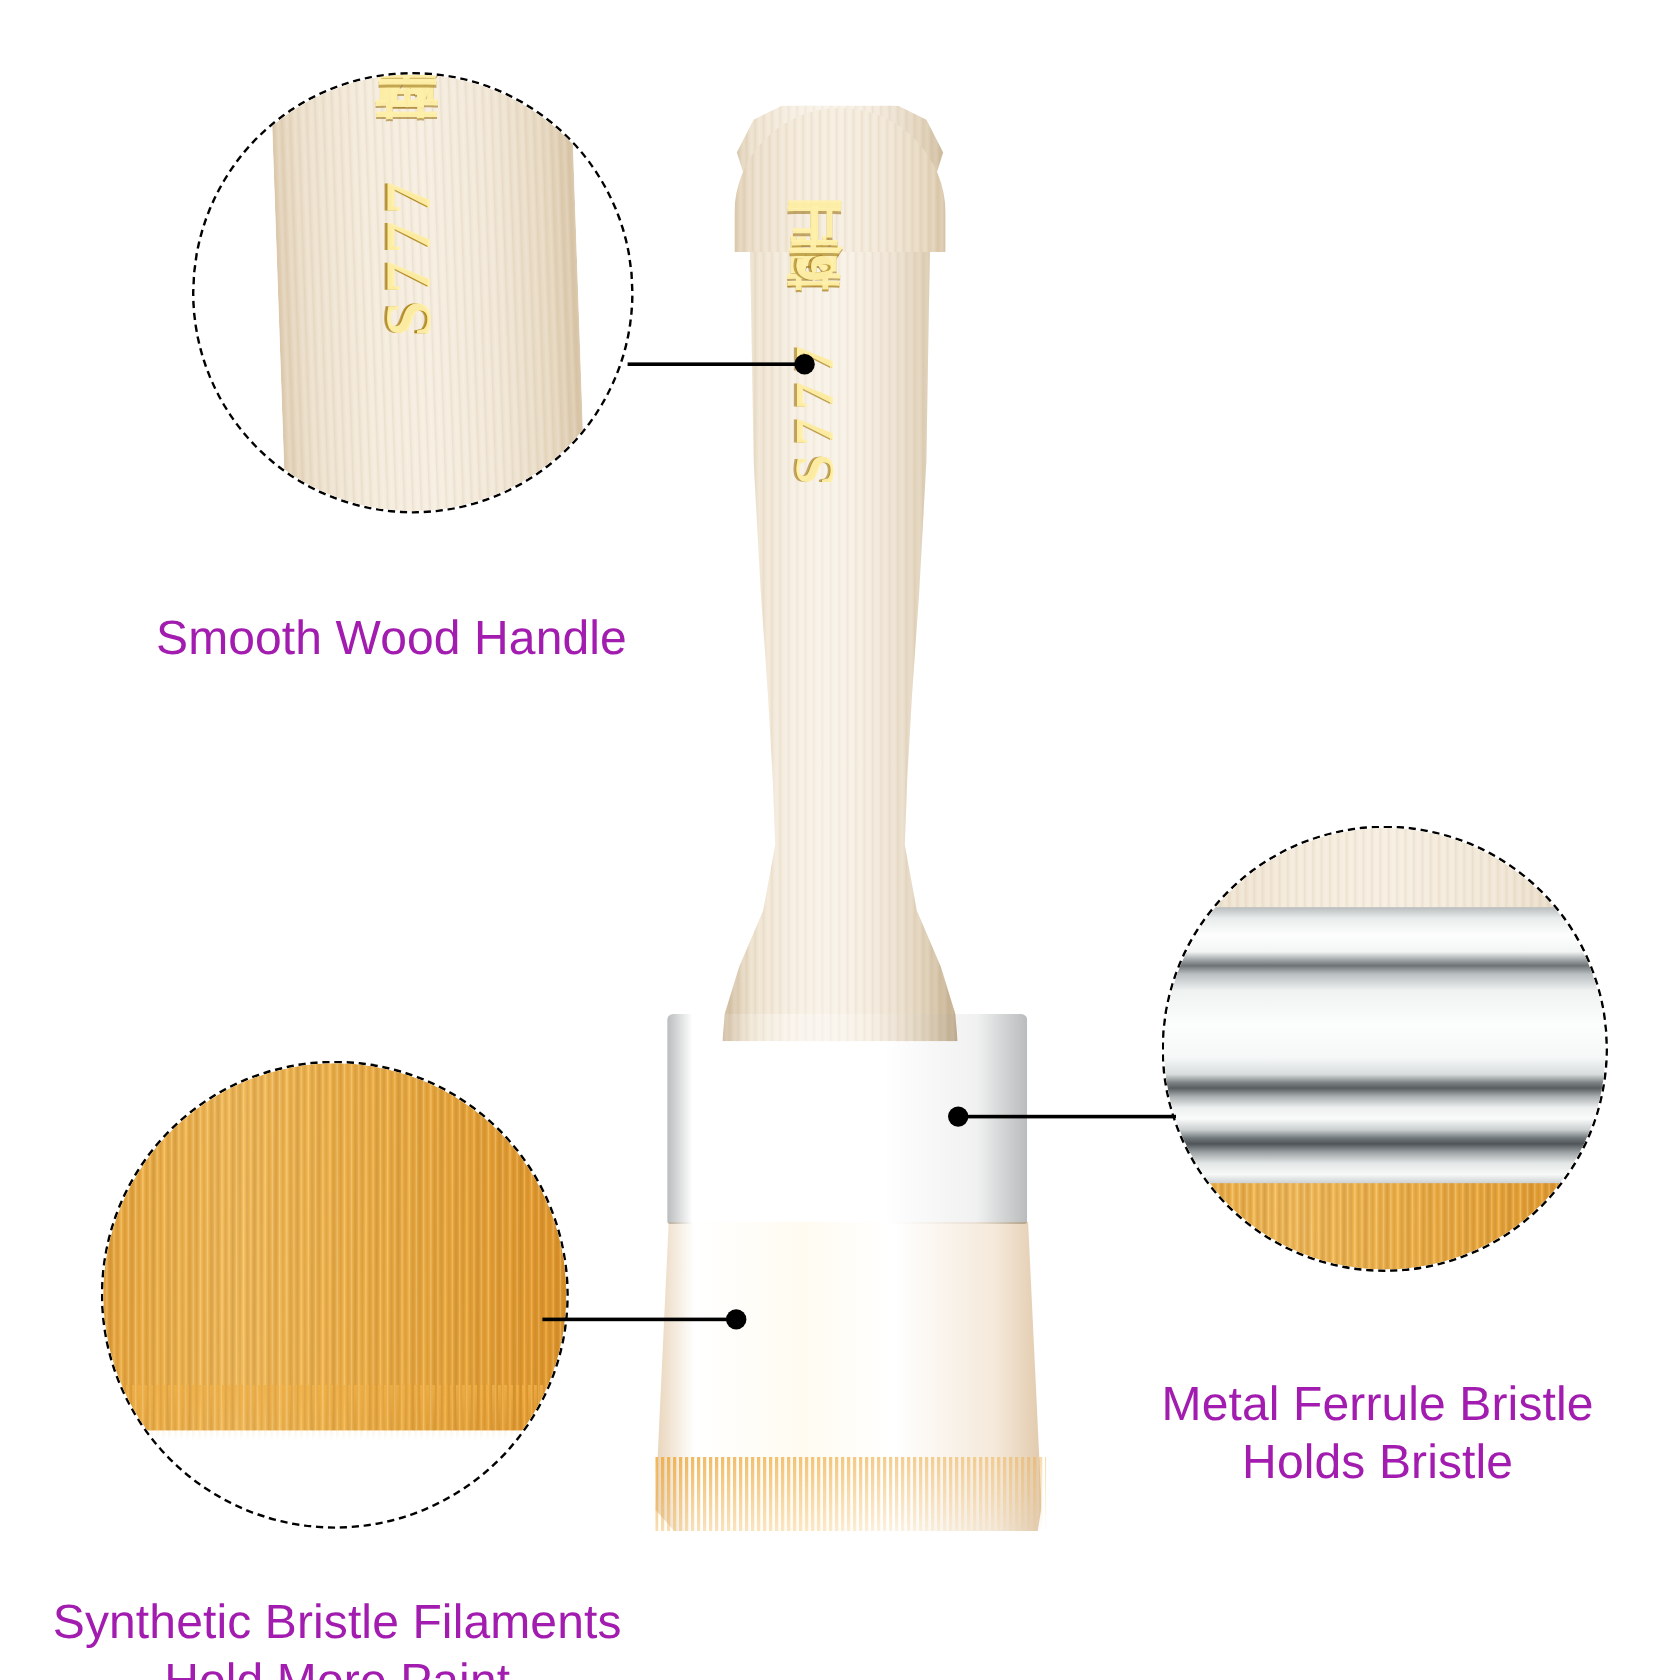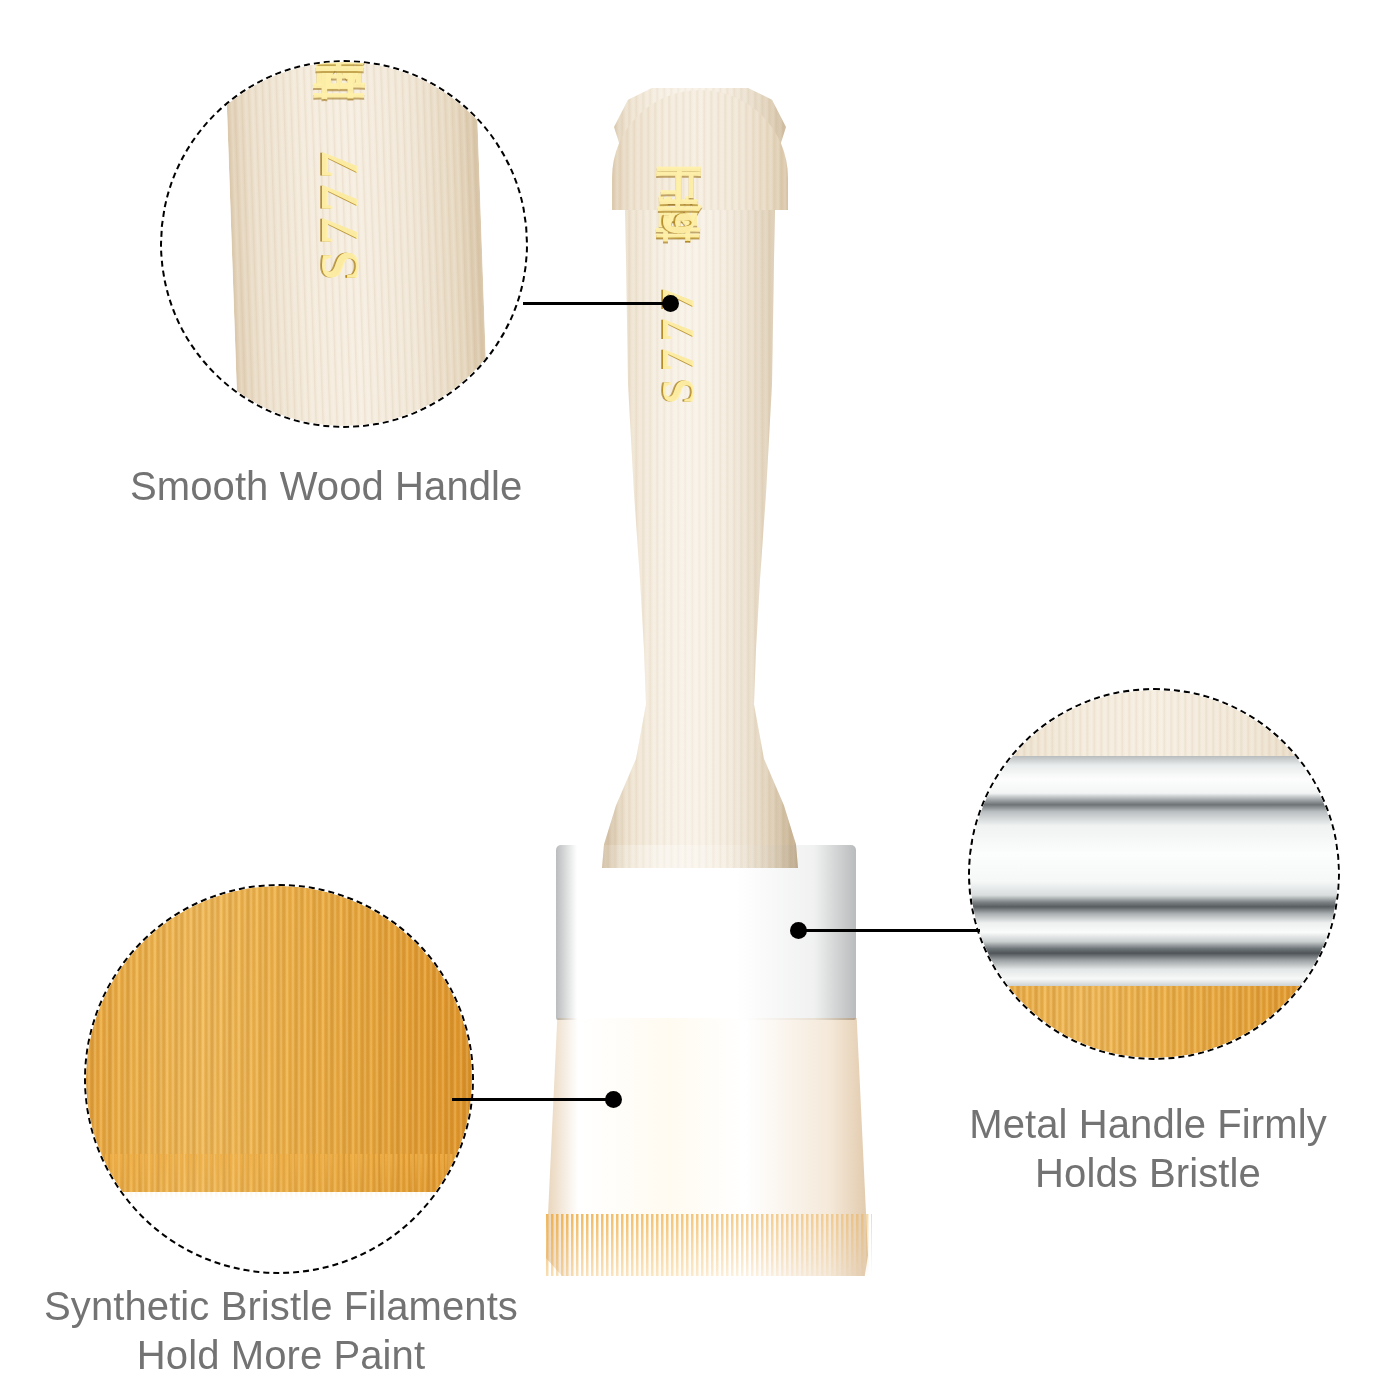--- a/index.html
+++ b/index.html
@@ -12,27 +12,28 @@
     width: 1400px;
     height: 1400px;
     background: #ffffff;
     overflow: hidden;
     font-family: "Liberation Sans", sans-serif;
   }
 
   
   .callout-label {
     position: absolute;
-    color: #737373;
+    color: #a21caf;
     font-family: "Liberation Sans", sans-serif;
     font-size: 40px;
     line-height: 1.22;
     font-weight: 400;
     white-space: pre-line;
     letter-spacing: 0.1px;
+    margin-top: 46px;
   }
   #label-handle  { left: 130px; top: 462px; text-align: left; }
   #label-bristle { left: 44px;  top: 1282px; text-align: center; }
   #label-ferrule { left: 948px; top: 1100px; text-align: center; width: 400px; }
 
   
   .zoom-circle {
     position: absolute;
     border-radius: 50%;
     border: 2px dashed #000000;
@@ -349,19 +350,19 @@
   <div class="leader-dot" id="dot-wood"></div>
 
   <div class="leader" id="leader-ferrule"></div>
   <div class="leader-dot" id="dot-ferrule"></div>
 
   <div class="leader" id="leader-bristle"></div>
   <div class="leader-dot" id="dot-bristle"></div>
 
   <div class="callout-label" id="label-handle">Smooth Wood Handle</div>
 
-  <div class="callout-label" id="label-ferrule">Metal Handle Firmly
+  <div class="callout-label" id="label-ferrule">Metal Ferrule Bristle
 Holds Bristle</div>
 
   <div class="callout-label" id="label-bristle">Synthetic Bristle Filaments
 Hold More Paint</div>
 
 </div>
 
 </body></html>

